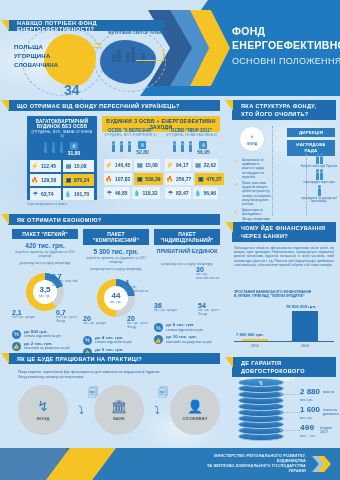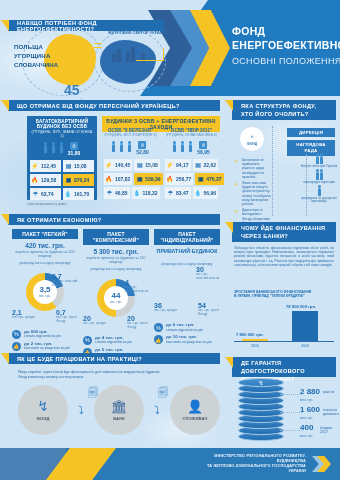--- a/index.html
+++ b/index.html
@@ -165,21 +165,21 @@
 
     <div class="mapwrap">
       <div class="dash-circle" style="left:14px;top:0;width:82px;height:70px;"></div>
       <div class="dash-circle" style="left:86px;top:4px;width:72px;height:62px;"></div>
       <div class="poland"></div>
       <div class="ukr"></div>
       <div class="ctry" style="top:18px">ПОЛЬЩА</div>
       <div class="ctry" style="top:27px">УГОРЩИНА</div>
       <div class="ctry" style="top:36px">СЛОВАЧЧИНА</div>
       <div class="num34">
-        <span>45</span>
+        <span>34</span>
         <small>млрд. м³</small>
       </div>
       <div class="houselbl">ЖИТЛОВИЙ СЕКТОР УКРАЇНИ</div>
       <div class="housing">
         <span class="bld" style="height:8px"></span><span class="bld" style="height:13px"></span>
         <span class="bld" style="height:10px"></span><span class="bld" style="height:15px"></span>
         <span class="bld" style="height:9px"></span>
       </div>
       <div class="yline" style="left:86px;top:17px;width:8px;height:1.2px;"></div>
       <div class="yline" style="left:86px;top:21px;width:8px;height:1.2px;"></div>
@@ -607,21 +607,21 @@
     <i>млн. грн.</i>
   </div>
   <div class="cvl" style="left:323px;top:390px;">гранти</div>
 
   <div class="cv" style="left:300px;top:406px;">
     <span>1 600</span>
     <i>млн. грн.</i>
   </div>
   <div class="cvl" style="left:323px;top:408px;width:17px;">технічна допомога</div>
 
-  <div class="cv" style="left:300px;top:424px;">
+  <div class="cv" style="left:300px;top:424px;font-family:Liberation Mono, monospace;">
     <span>400</span>
     <i>млн. грн.</i>
   </div>
   <div class="cvl" style="left:320px;top:426px;width:20px;">бюджет 2017</div>
 
   <div class="footer">
     <div class="f1"></div>
     <div class="f2"></div>
     <div class="ftxt">
       <div>МІНІСТЕРСТВО РЕГІОНАЛЬНОГО РОЗВИТКУ,</div>

